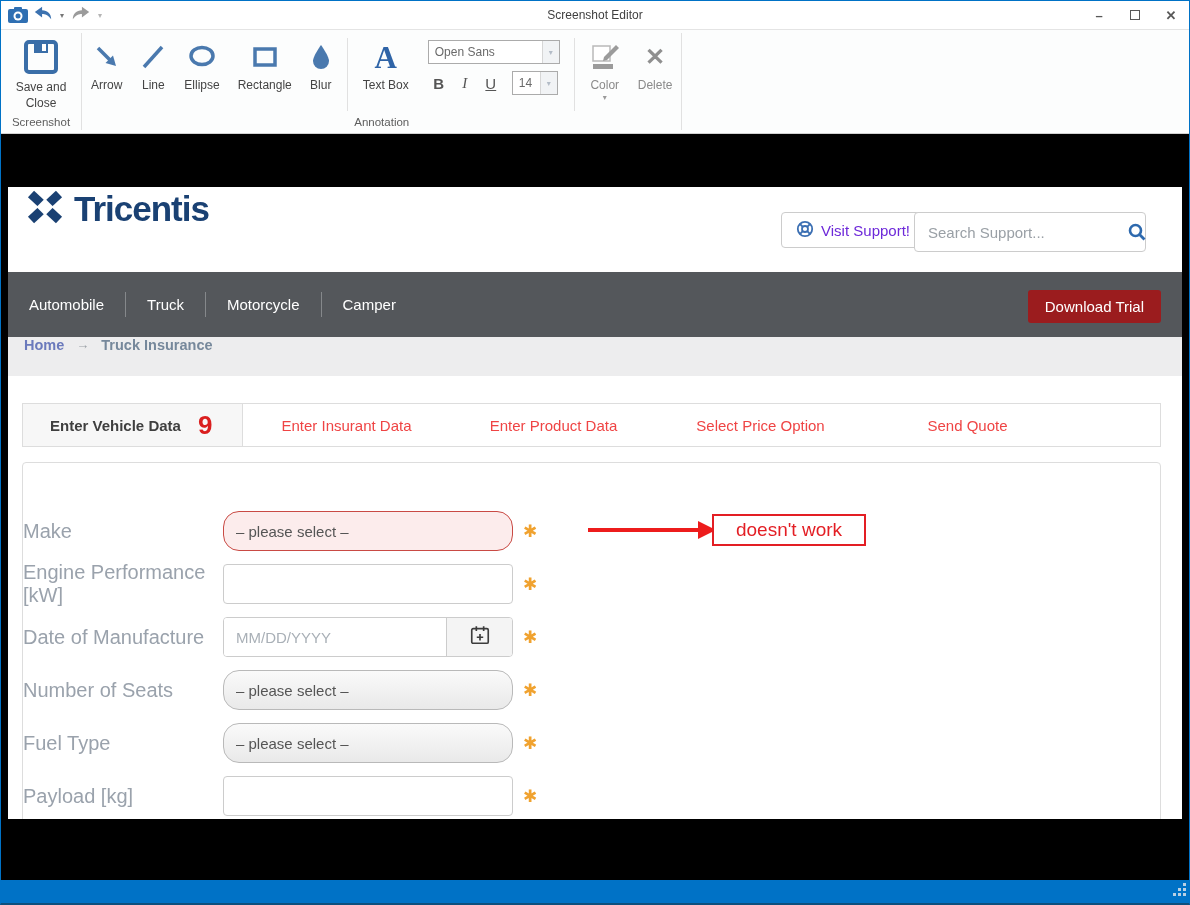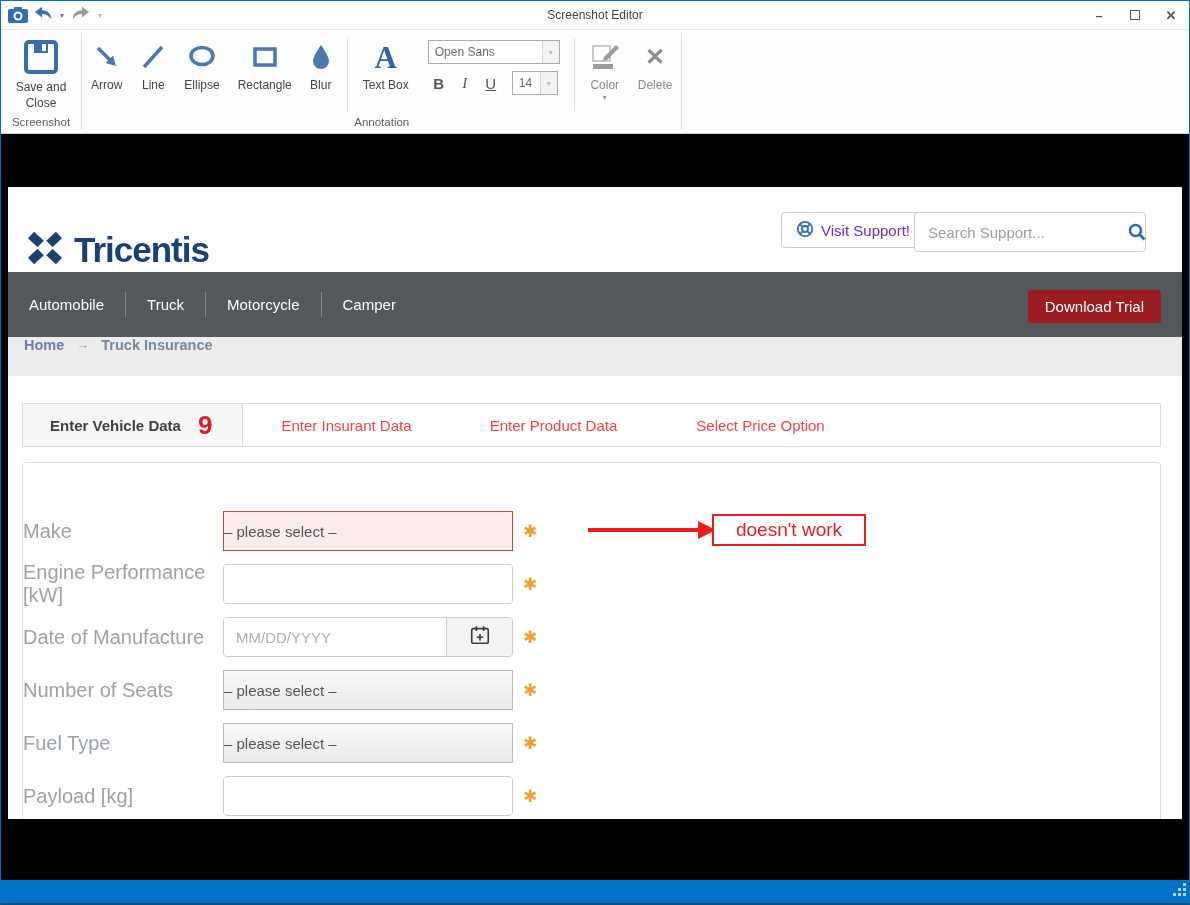--- a/index.html
+++ b/index.html
@@ -50,21 +50,21 @@
   .fmt { width:22px; height:22px; display:flex; align-items:center; justify-content:center; font-size:15px; color:#555; }
   .fmt.b { font-weight:bold; }
   .fmt.i { font-style:italic; font-family:"Liberation Serif", serif; }
   .fmt.u { text-decoration:underline; }
   .fmt-row .combo { margin-left:6px; }
 
   
   .canvas { flex:1; background:#000; position:relative; overflow:hidden; }
   .page { position:absolute; left:7px; top:53px; width:1174px; height:632px; background:#fff; overflow:hidden; }
 
-  .pheader { height:85px; display:flex; align-items:flex-end; position:relative; background:#fff; }
+  .pheader { height:85px; display:flex; align-items:flex-start; position:relative; background:#fff; }
   .logo { display:flex; align-items:center; margin-left:17px; }
   .brandname { font-size:35px; font-weight:bold; color:#1a4173; letter-spacing:-1px; margin-left:9px; }
   .ptitle-block { margin-left:13px; }
   .ptitle { font-size:20px; font-weight:bold; color:#2e74b5; }
   .psubtitle { font-size:12.5px; color:#9b9b9b; margin-top:5px; }
   .support-btn { position:absolute; right:257px; top:25px; height:36px; padding:0 14px; border:1px solid #ccc; border-radius:4px;
                  display:flex; align-items:center; gap:7px; color:#6d28d9; font-size:15px; background:#fff; }
   .search-box { position:absolute; right:36px; top:25px; width:232px; height:40px; border:1px solid #ccc; border-radius:4px;
                 display:flex; align-items:center; background:#fff; }
   .search-box input { border:none; outline:none; flex:1; font-size:15px; color:#555; padding-left:13px; font-family:inherit; background:transparent; }
@@ -87,21 +87,21 @@
   .tab-active .tab-text { font-size:15px; font-weight:bold; color:#3f3f3f; }
   .step-num { color:#da1f1f; font-size:26px; font-weight:bold; margin-left:17px; line-height:1; }
   .tab { width:207px; display:flex; align-items:center; justify-content:center; font-size:15px; color:#ef4444; }
 
   .pform { margin:15px 21px 0 14px; border:1px solid #ddd; border-radius:4px; height:380px; background:#fff; padding-top:48px; position:relative; }
   .frow { display:flex; align-items:center; height:40px; margin-bottom:13px; }
   .flabel { width:200px; font-size:20px; color:#9aa2ac; }
   .fctl { width:290px; height:40px; }
   .req { color:#f0a22f; font-size:17px; margin-left:10px; }
 
-  .sel { display:flex; align-items:center; font-size:15px; color:#555; border-radius:0; height:100%; }
+  .sel { display:flex; align-items:center; padding-left:12px; font-size:15px; color:#555; border-radius:16px; height:100%; }
   .sel-error { background:#fcecec; border:1px solid #c94a44; }
   .sel-gray { background:linear-gradient(#fafafa,#e9e9e9); border:1px solid #b9b9b9; }
   .tinput { width:100%; height:100%; border:1px solid #ccc; border-radius:4px; font-size:15px; color:#555; padding:0 12px; outline:none; font-family:inherit; }
   .dgroup { display:flex; height:100%; border:1px solid #ccc; border-radius:4px; overflow:hidden; }
   .dgroup input { flex:1; border:none; outline:none; font-size:15px; color:#555; padding:0 12px; font-family:inherit; min-width:0; }
   .dgroup input::placeholder { color:#a9b0b7; }
   .dbtn { width:66px; background:#f4f4f4; border-left:1px solid #ccc; display:flex; align-items:center; justify-content:center; }
 
   .ann-arrow { position:absolute; left:578px; top:330px; }
   .ann-note { position:absolute; left:704px; top:327px; width:154px; height:32px; border:2px solid #e31e24;
@@ -319,20 +319,21 @@
       </div>
 
       <div class="ptabs">
         <div class="tab-active">
           <span class="tab-text">Enter Vehicle Data</span>
           <span class="step-num">9</span>
         </div>
         <div class="tab">Enter Insurant Data</div>
         <div class="tab">Enter Product Data</div>
         <div class="tab">Select Price Option</div>
+        <div class="tab">Send Quote</div>
       </div>
 
       <div class="pform">
         <div class="frow">
           <span class="flabel">Make</span>
           <div class="fctl">
               <div class="sel sel-error">– please select –</div>
             </div>
           <span class="req">✱</span>
         </div>

